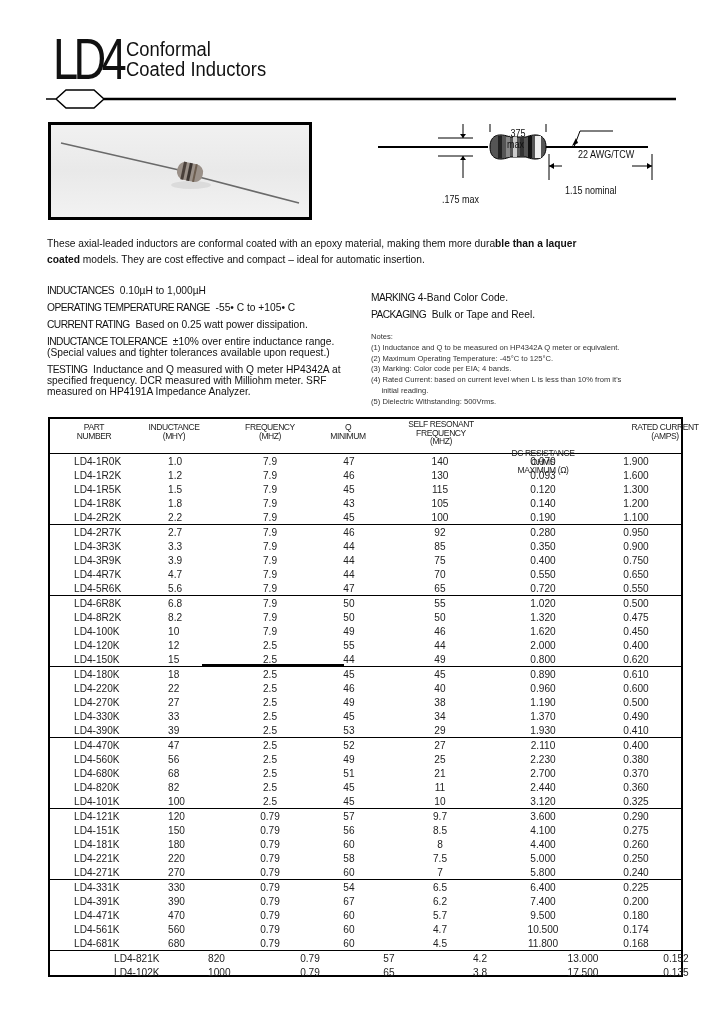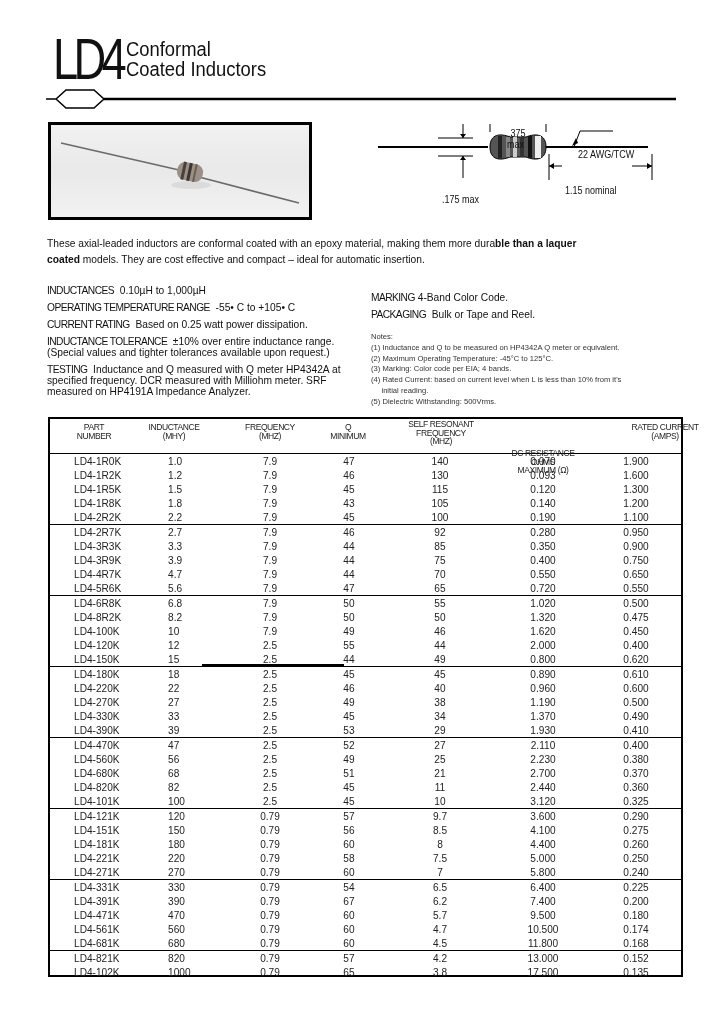--- a/index.html
+++ b/index.html
@@ -26,21 +26,21 @@
     .right-specs { position: absolute; left: 371px; top: 292px; width: 330px; font-size: 11px; line-height: 11px; }
     .right-specs .spec { margin-bottom: 6px; }
     .notes { margin-top: 12px; font-size: 8px; line-height: 10.8px; color: #333; transform: scaleX(0.95); transform-origin: left top; }
     .notes .note-indent { padding-left: 11px; }
 
     .table-wrap { position: absolute; left: 48px; top: 417px; width: 635px; height: 560px; border: 2px solid #000; box-sizing: border-box; padding-left: 20px; }
     .thead { position: absolute; left: 0; top: 0; width: 100%; height: 34px; border-bottom: 1.5px solid #000; }
     .th { position: absolute; top: 4px; font-size: 8.5px; line-height: 8.5px; text-align: center; text-transform: uppercase; letter-spacing: -0.4px; color: #222; }
     .tbody { position: absolute; left: 0; top: 35px; width: 100%; }
     .group { position: relative; border-bottom: 1px solid #000; }
-    .group:last-child { border-bottom: none; }
+    .group:last-child { border-bottom: none; margin-left: 40px; }
     .row { position: relative; height: 14px; font-size: 11px; line-height: 14px; color: #222; }
     .cell { position: absolute; top: 0; white-space: nowrap; transform: scaleX(0.92); }
     .c0 { left: 24px; text-align: left; transform-origin: left center; }
     .c1 { left: 118px; width: 30px; text-align: left; transform-origin: left center; }
     .c2 { left: 200px; width: 40px; text-align: center; }
     .c3 { left: 284px; width: 30px; text-align: center; }
     .c4 { left: 370px; width: 40px; text-align: center; }
     .c5 { left: 468px; width: 50px; text-align: center; }
     .c6 { left: 566px; width: 40px; text-align: center; }
     .underline-mark { position: absolute; left: 152px; top: 245px; width: 142px; height: 1.5px; background: #000; }

